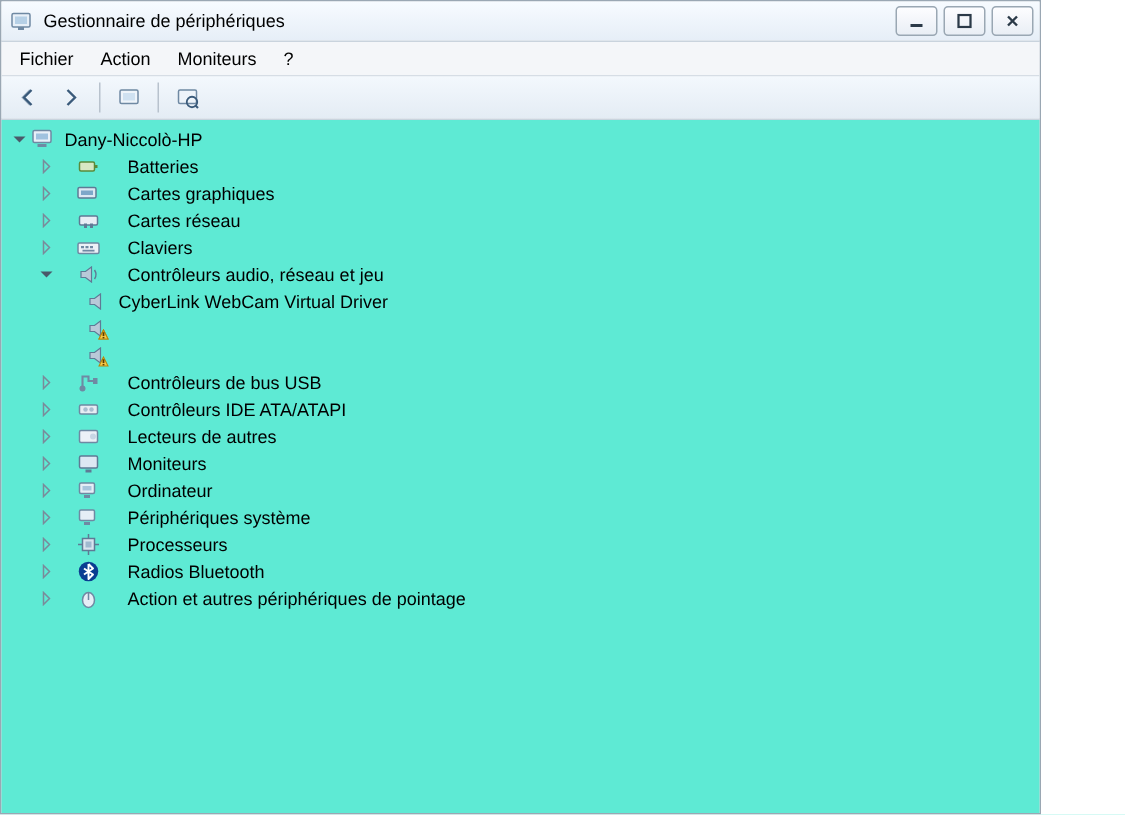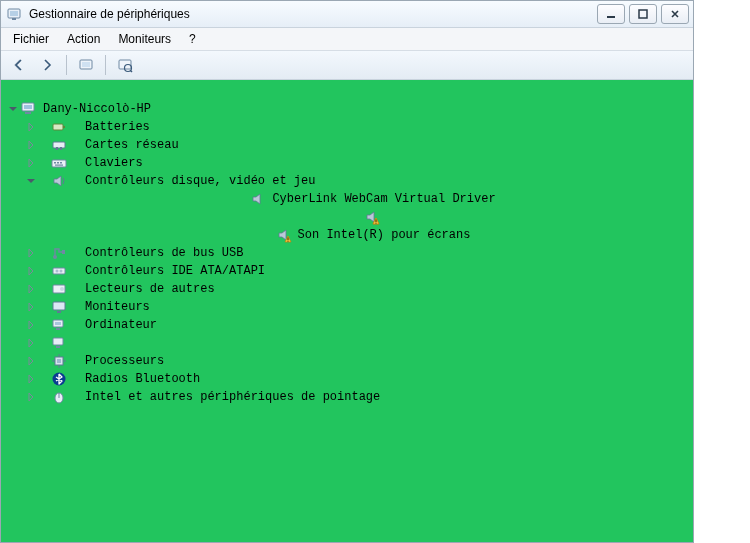--- a/index.html
+++ b/index.html
@@ -93,23 +93,22 @@
   .tsep {
     width: 1px;
     height: 20px;
     background: #b8c2cd;
     margin: 0 3px;
   }
   
   .tree-area {
     flex: 1 1 auto;
     overflow: auto;
-    padding: 20px 2px 4px 6px;
-    background: #22c55e;
-    font-family: Liberation Mono, monospace;
+    padding: 4px 2px 4px 6px;
+    background: #5eead4;
   }
   .node {
     display: flex;
     align-items: center;
     height: 18px;
     line-height: 18px;
     white-space: nowrap;
   }
   .twisty {
     width: 12px;
@@ -129,21 +128,21 @@
     display: flex;
     align-items: center;
     justify-content: center;
   }
   .nicon svg { display:block; }
   .nlabel {
     padding: 0 2px;
   }
   .indent-0 { padding-left: 0px; }
   .indent-1 { padding-left: 18px; gap: 12px; }
-  .indent-2 { padding-left: 36px; justify-content: center; }
+  .indent-2 { padding-left: 36px; }
 
   
   .tree-area::-webkit-scrollbar { width: 16px; height:16px; }
   .tree-area::-webkit-scrollbar-track { background:#f1f1f1; }
   .tree-area::-webkit-scrollbar-thumb { background:#c8c8c8; border:1px solid #a8a8a8; }
 </style>
 </head>
 <body>
 
 <div class="window">
@@ -238,20 +237,34 @@
       </span>
       <span class="nicon">
         <svg width="16" height="16" viewBox="0 0 16 16">
             <rect x="2" y="5" width="10" height="6" rx="1" fill="#d7e8c4" stroke="#5a8a3a"></rect>
             <rect x="12" y="7" width="2" height="2" fill="#5a8a3a"></rect>
           </svg>
       </span>
       <span class="nlabel">Batteries</span>
     </div>
 
+    <div class="node indent-1">
+      <span class="twisty">
+        <svg width="10" height="10" viewBox="0 0 10 10">
+            <path d="M3 1 L7 5 L3 9 Z" fill="none" stroke="#7a8a9a" stroke-width="1"></path>
+          </svg>
+      </span>
+      <span class="nicon">
+        <svg width="16" height="16" viewBox="0 0 16 16">
+            <rect x="1" y="4" width="12" height="7" rx="1" fill="#dde8f3" stroke="#5f7a95"></rect>
+            <rect x="3" y="6" width="8" height="3" fill="#7ea7c9"></rect>
+          </svg>
+      </span>
+      <span class="nlabel">Cartes graphiques</span>
+    </div>
 
     <div class="node indent-1">
       <span class="twisty">
         <svg width="10" height="10" viewBox="0 0 10 10">
             <path d="M3 1 L7 5 L3 9 Z" fill="none" stroke="#7a8a9a" stroke-width="1"></path>
           </svg>
       </span>
       <span class="nicon">
         <svg width="16" height="16" viewBox="0 0 16 16">
             <rect x="2" y="5" width="12" height="6" rx="1" fill="#e8eef5" stroke="#5f7a95"></rect>
@@ -285,21 +298,21 @@
         <svg width="10" height="10" viewBox="0 0 10 10">
             <path d="M1 3 L5 7 L9 3 Z" fill="#4a5a6a"></path>
           </svg>
       </span>
       <span class="nicon">
         <svg width="16" height="16" viewBox="0 0 16 16">
             <path d="M3 6 L6 6 L10 3 L10 13 L6 10 L3 10 Z" fill="#b9c9d8" stroke="#5f7a95" stroke-width="0.8"></path>
             <path d="M12 5 Q14 8 12 11" fill="none" stroke="#5f7a95" stroke-width="1"></path>
           </svg>
       </span>
-      <span class="nlabel">Contrôleurs disque, vidéo et jeu</span>
+      <span class="nlabel">Contrôleurs audio, réseau et jeu</span>
     </div>
 
     <div class="node indent-2">
       <span class="twisty"></span>
       <span class="nicon">
         <svg width="16" height="16" viewBox="0 0 16 16">
             <path d="M3 6 L6 6 L10 3 L10 13 L6 10 L3 10 Z" fill="#b9c9d8" stroke="#5f7a95" stroke-width="0.8"></path>
           </svg>
       </span>
       <span class="nlabel">CyberLink WebCam Virtual Driver</span>
@@ -321,21 +334,20 @@
     <div class="node indent-2">
       <span class="twisty"></span>
       <span class="nicon">
         <svg width="16" height="16" viewBox="0 0 16 16">
           <path d="M3 6 L6 6 L10 3 L10 13 L6 10 L3 10 Z" fill="#b9c9d8" stroke="#5f7a95" stroke-width="0.8"></path>
           <path d="M12 9 L15 15 L9 15 Z" fill="#f7c948" stroke="#b8860b" stroke-width="0.7"></path>
           <rect x="11.4" y="10.5" width="1.2" height="2.5" fill="#5a3c00"></rect>
           <rect x="11.4" y="13.6" width="1.2" height="1" fill="#5a3c00"></rect>
         </svg>
       </span>
-      <span class="nlabel">Son Intel(R) pour écrans</span>
     </div>
 
     <div class="node indent-1">
       <span class="twisty">
         <svg width="10" height="10" viewBox="0 0 10 10">
             <path d="M3 1 L7 5 L3 9 Z" fill="none" stroke="#7a8a9a" stroke-width="1"></path>
           </svg>
       </span>
       <span class="nicon">
         <svg width="16" height="16" viewBox="0 0 16 16">
@@ -415,20 +427,21 @@
         <svg width="10" height="10" viewBox="0 0 10 10">
             <path d="M3 1 L7 5 L3 9 Z" fill="none" stroke="#7a8a9a" stroke-width="1"></path>
           </svg>
       </span>
       <span class="nicon">
         <svg width="16" height="16" viewBox="0 0 16 16">
             <rect x="2" y="3" width="10" height="7" rx="1" fill="#e6eef6" stroke="#6f89a3"></rect>
             <rect x="5" y="11" width="4" height="2" fill="#6f89a3"></rect>
           </svg>
       </span>
+      <span class="nlabel">Périphériques système</span>
     </div>
 
     <div class="node indent-1">
       <span class="twisty">
         <svg width="10" height="10" viewBox="0 0 10 10">
             <path d="M3 1 L7 5 L3 9 Z" fill="none" stroke="#7a8a9a" stroke-width="1"></path>
           </svg>
       </span>
       <span class="nicon">
         <svg width="16" height="16" viewBox="0 0 16 16">
@@ -463,17 +476,17 @@
         <svg width="10" height="10" viewBox="0 0 10 10">
             <path d="M3 1 L7 5 L3 9 Z" fill="none" stroke="#7a8a9a" stroke-width="1"></path>
           </svg>
       </span>
       <span class="nicon">
         <svg width="16" height="16" viewBox="0 0 16 16">
             <ellipse cx="8" cy="9" rx="4" ry="5" fill="#e6eef6" stroke="#6f89a3"></ellipse>
             <line x1="8" y1="4" x2="8" y2="9" stroke="#6f89a3"></line>
           </svg>
       </span>
-      <span class="nlabel">Intel et autres périphériques de pointage</span>
+      <span class="nlabel">Action et autres périphériques de pointage</span>
     </div>
 
   </div>
 </div>
 
 </body></html>

